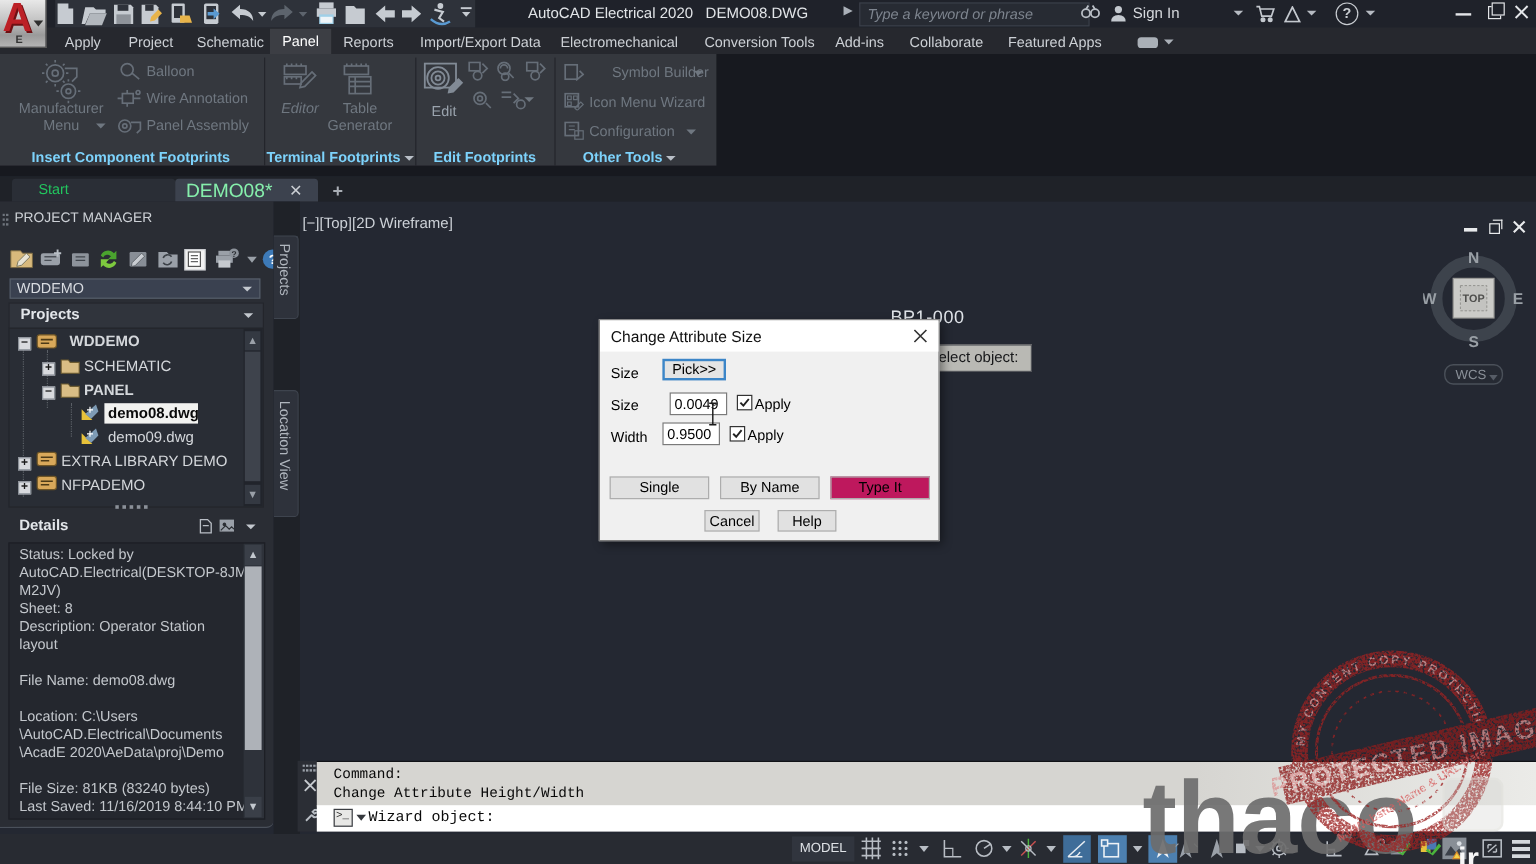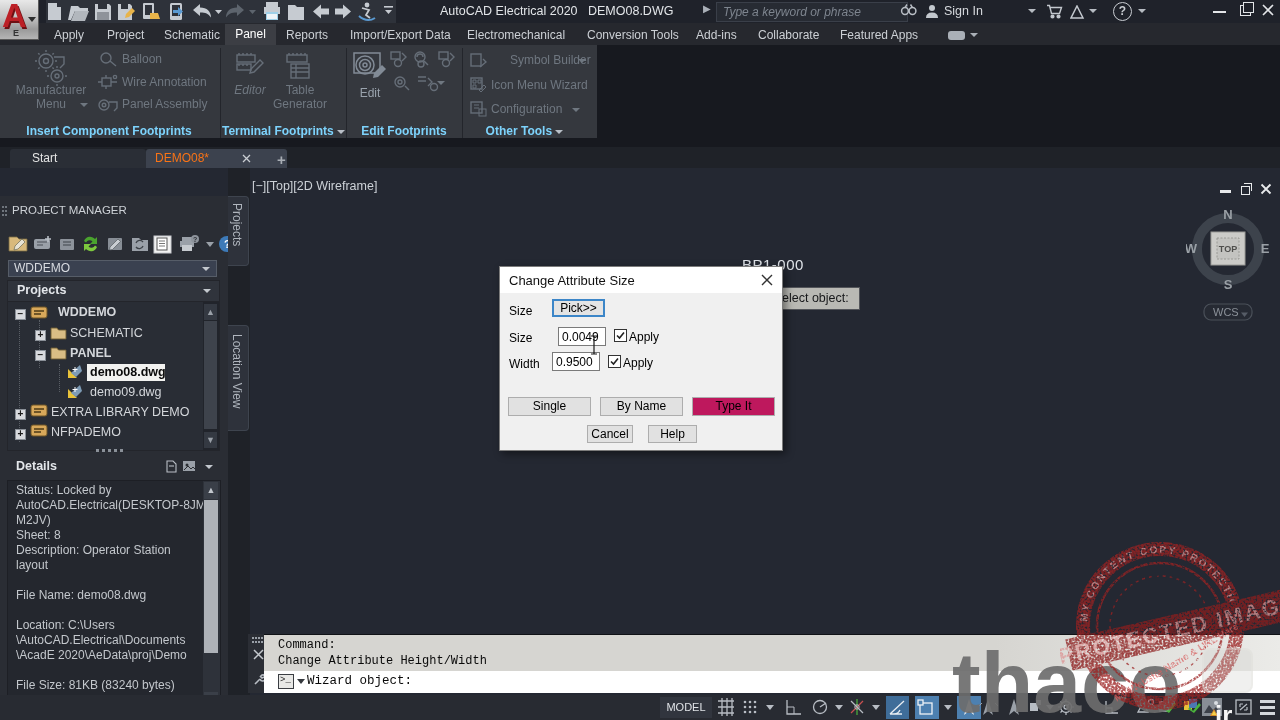--- a/index.html
+++ b/index.html
@@ -271,32 +271,32 @@
           <path d="M4 4 h5 M4 7 h5" stroke-width="1"></path>
           <rect x="9" y="8" width="7" height="7" stroke-width="1"></rect>
         </g>
       </svg>
     <div class="ritem" style="left:491px;top:57px;">Configuration</div>
     <span class="caret" style="position:absolute;left:572px;top:63px;border-top-color:#6f7780;"></span>
     <div class="rlabel" style="left:467px;width:115px;">Other Tools <span class="caret" style="border-top-color:#b9bfc7;"></span></div>
   </div>
 
   <div class="abs" style="left:0;top:147px;width:1280px;height:21px;background:#1f2228;"></div>
-  <div class="abs" style="left:10px;top:149px;width:136px;height:19px;background:#2a2e36;border-radius:3px 3px 0 0;color:#e5e5e5;font-size:12px;">
+  <div class="abs" style="left:10px;top:149px;width:136px;height:19px;background:#2a2e36;border-radius:3px 3px 0 0;color:#22c55e;font-size:12px;">
       <span style="position:absolute;left:22px;top:2px;">Start</span>
     </div>
-  <div class="abs" style="left:146px;top:149px;width:141px;height:19px;background:#3c424e;border-radius:3px 3px 0 0;color:#f97316;font-size:12px;">
+  <div class="abs" style="left:146px;top:149px;width:119px;height:19px;background:#3c424e;border-radius:3px 3px 0 0;color:#86efac;font-size:16px;">
       <span style="position:absolute;left:9px;top:2px;">DEMO08*</span>
     <svg style="position:absolute;left:96px;top:5px;" width="9" height="9" viewBox="0 0 9 9">
         <path d="M1 1 L8 8 M8 1 L1 8" stroke="#c9cdd2" stroke-width="1.3"></path>
       </svg>
   </div>
   <div class="abs" style="left:277px;top:151px;color:#a9aeb5;font-size:15px;font-weight:bold;">+</div>
 
-  <div class="abs" style="left:0;top:168px;width:228px;height:521px;background:#2a2d34;border-bottom:1px solid #4a505a;border-radius:0 0 6px 0;margin-top:28px;" id="palette">
+  <div class="abs" style="left:0;top:168px;width:228px;height:521px;background:#2a2d34;border-bottom:1px solid #4a505a;border-radius:0 0 6px 0;" id="palette">
     <svg style="position:absolute;left:2px;top:10px;" width="6" height="12" viewBox="0 0 6 12">
         <g fill="#6f757d">
           <rect x="0" y="0" width="2" height="2"></rect>
           <rect x="3" y="0" width="2" height="2"></rect>
           <rect x="0" y="4" width="2" height="2"></rect>
           <rect x="3" y="4" width="2" height="2"></rect>
           <rect x="0" y="8" width="2" height="2"></rect>
           <rect x="3" y="8" width="2" height="2"></rect>
         </g>
       </svg>

